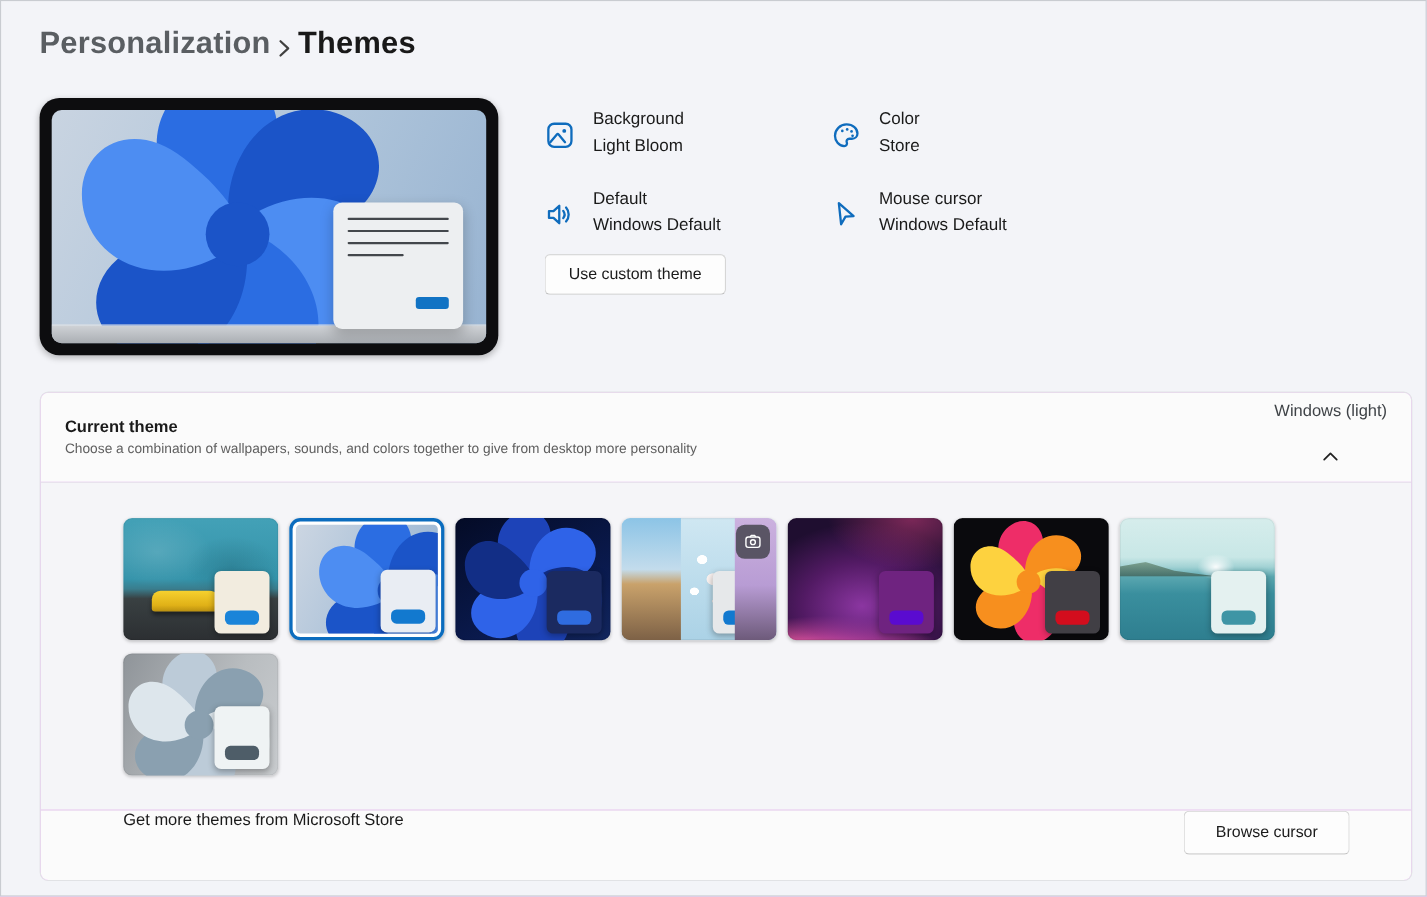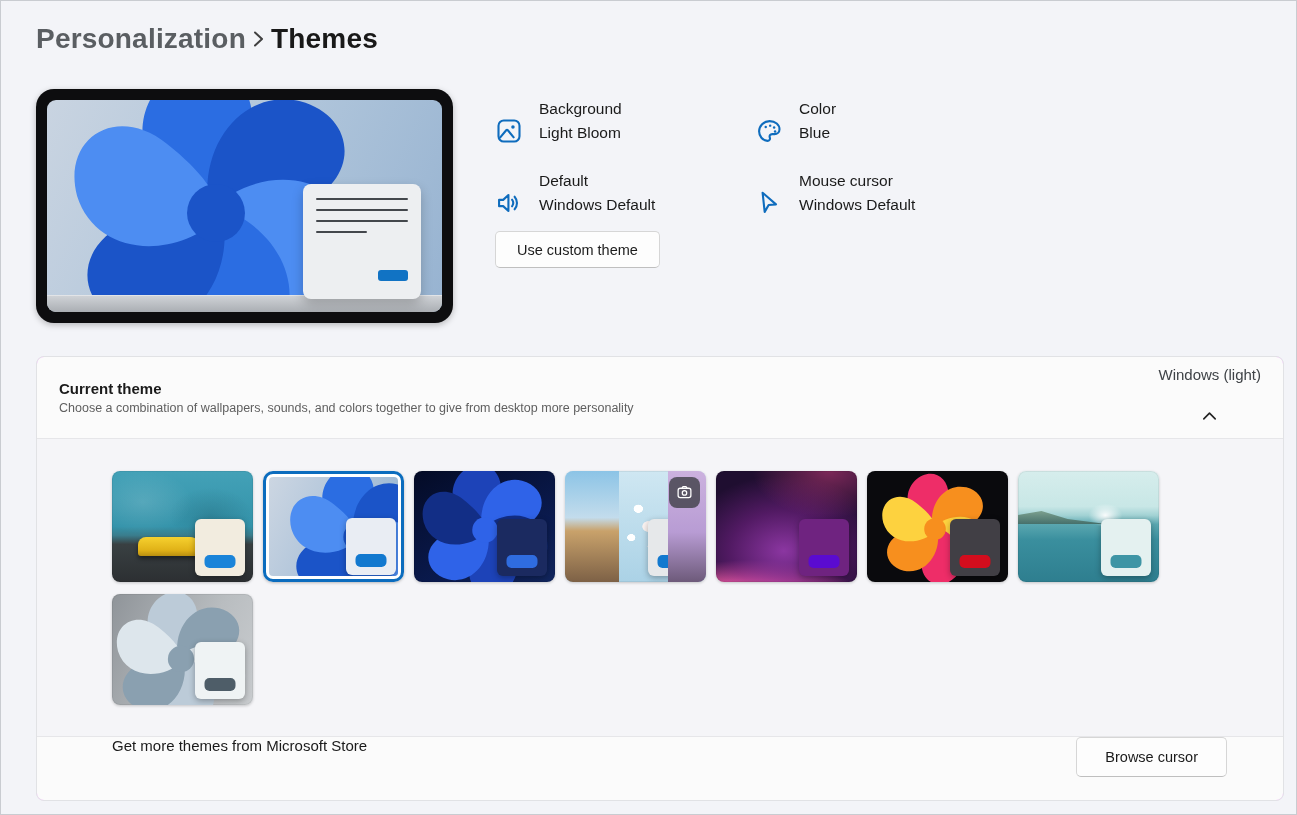--- a/index.html
+++ b/index.html
@@ -4,21 +4,21 @@
 <style>
   * { margin:0; padding:0; box-sizing:border-box; }
   html,body { width:1297px; height:815px; }
   body {
     font-family:"Liberation Sans","DejaVu Sans",sans-serif;
     background:#f3f4f8; color:#1a1a1a; position:relative; overflow:hidden;
     border:1px solid #c9ccd1;
   }
 
   
-  .breadcrumb { position:absolute; left:35px; top:22px; display:flex; align-items:center; gap:6px; }
+  .breadcrumb { position:absolute; left:35px; top:22px; display:flex; align-items:flex-end; gap:6px; }
   .crumb-parent { font-size:28px; font-weight:700; color:#5a5e62; letter-spacing:.2px; }
   .crumb-sep svg { display:block; }
   .crumb-current { font-size:28px; font-weight:700; color:#191919; letter-spacing:.2px; }
 
   
   .device { position:absolute; left:35px; top:88px; width:417px; height:234px;
     background:#0d0d0f; border-radius:18px; padding:11px;
     box-shadow:0 2px 6px rgba(0,0,0,.25); }
   .screen { position:relative; width:100%; height:100%; border-radius:9px; overflow:hidden;
     background:linear-gradient(115deg,#c9d4e1 0%,#aec4da 55%,#97b3d1 100%); }
@@ -29,21 +29,21 @@
     background:#edeff1; border-radius:8px; box-shadow:0 5px 12px rgba(0,0,0,.22); }
   .mini-window .lines { padding:14px 13px 0 13px; }
   .mini-window .ln { height:2px; background:#43474c; border-radius:1px; margin-bottom:9px; }
   .mini-window .ln.short { width:55%; }
   .mini-window .win-pill { position:absolute; right:13px; bottom:18px; width:30px; height:11px;
     background:#1173c4; border-radius:3px; }
 
   
   .attrs { position:absolute; left:494px; top:96px; display:grid;
     grid-template-columns:260px auto; row-gap:24px; }
-  .attr { display:flex; gap:16px; align-items:flex-end; }
+  .attr { display:flex; gap:16px; align-items:center; }
   .attr .a-icon { width:28px; height:28px; flex:0 0 28px; margin-top:3px; }
   .attr .a-label, .attr .a-value { font-size:15.5px; line-height:24px; color:#1a1a1a; }
 
   .btn { display:inline-flex; align-items:center; justify-content:center;
     background:#fdfdfd; border:1px solid #d6d6d6; border-bottom-color:#bfbfbf;
     border-radius:5px; font-size:14.5px; color:#1b1b1b; cursor:pointer;
     font-family:inherit; }
   .custom-theme-btn { position:absolute; left:494px; top:230px; height:37px; padding:0 21px; }
 
   
@@ -205,21 +205,21 @@
   <div class="attr">
     <svg class="a-icon" viewBox="0 0 24 24" fill="none">
       <path d="M12.5 3.5 c5 0 8.5 3.2 8.5 7 c0 2.5 -1.9 4.2 -4.3 4.2 h-2 c-1.7 0 -2.6 1.4 -2 2.9 c.5 1.3 -.3 2.9 -2 2.9 c-4.3 -.4 -7.2 -4 -7.2 -8.2 c0 -4.6 3.9 -8.8 9 -8.8 z" stroke="#0F6CBD" stroke-width="1.8" stroke-linejoin="round"></path>
       <circle cx="9.2" cy="8.6" r="1.05" fill="#0F6CBD"></circle>
       <circle cx="13" cy="7.4" r="1.05" fill="#0F6CBD"></circle>
       <circle cx="16.4" cy="9" r="1.05" fill="#0F6CBD"></circle>
       <circle cx="17.2" cy="12.4" r="1.05" fill="#0F6CBD"></circle>
     </svg>
     <div>
       <div class="a-label">Color</div>
-      <div class="a-value">Blue</div>
+      <div class="a-value">Store</div>
     </div>
   </div>
   <div class="attr">
     <svg class="a-icon" viewBox="0 0 24 24" fill="none">
       <path d="M3.5 9.3 H7 L11.5 5.2 V18.8 L7 14.7 H3.5 Z" stroke="#0F6CBD" stroke-width="1.8" stroke-linejoin="round"></path>
       <path d="M14.6 9.2 a4.6 4.6 0 0 1 0 5.6" stroke="#0F6CBD" stroke-width="1.8" stroke-linecap="round"></path>
       <path d="M16.8 6.6 a8.2 8.2 0 0 1 0 10.8" stroke="#0F6CBD" stroke-width="1.8" stroke-linecap="round"></path>
     </svg>
     <div>
       <div class="a-label">Default</div>

